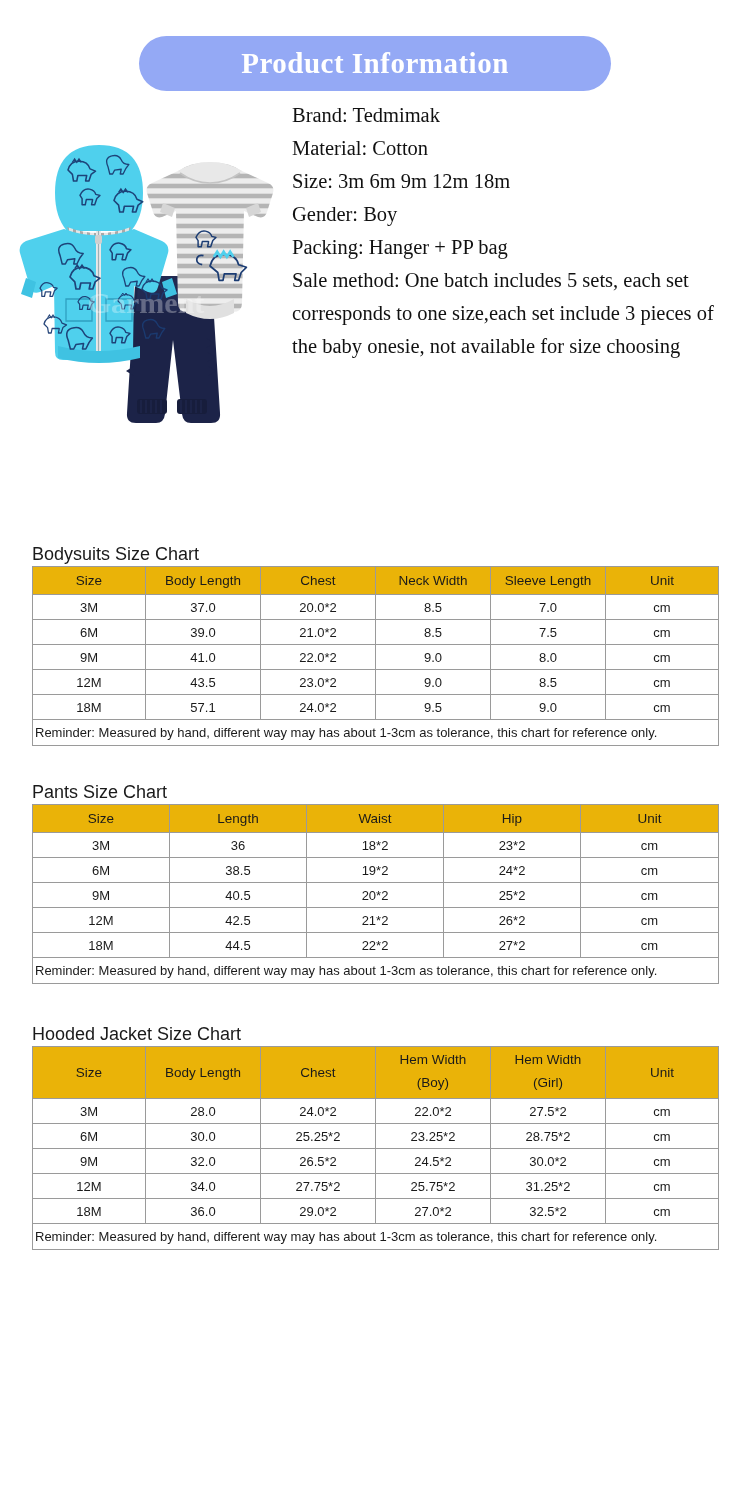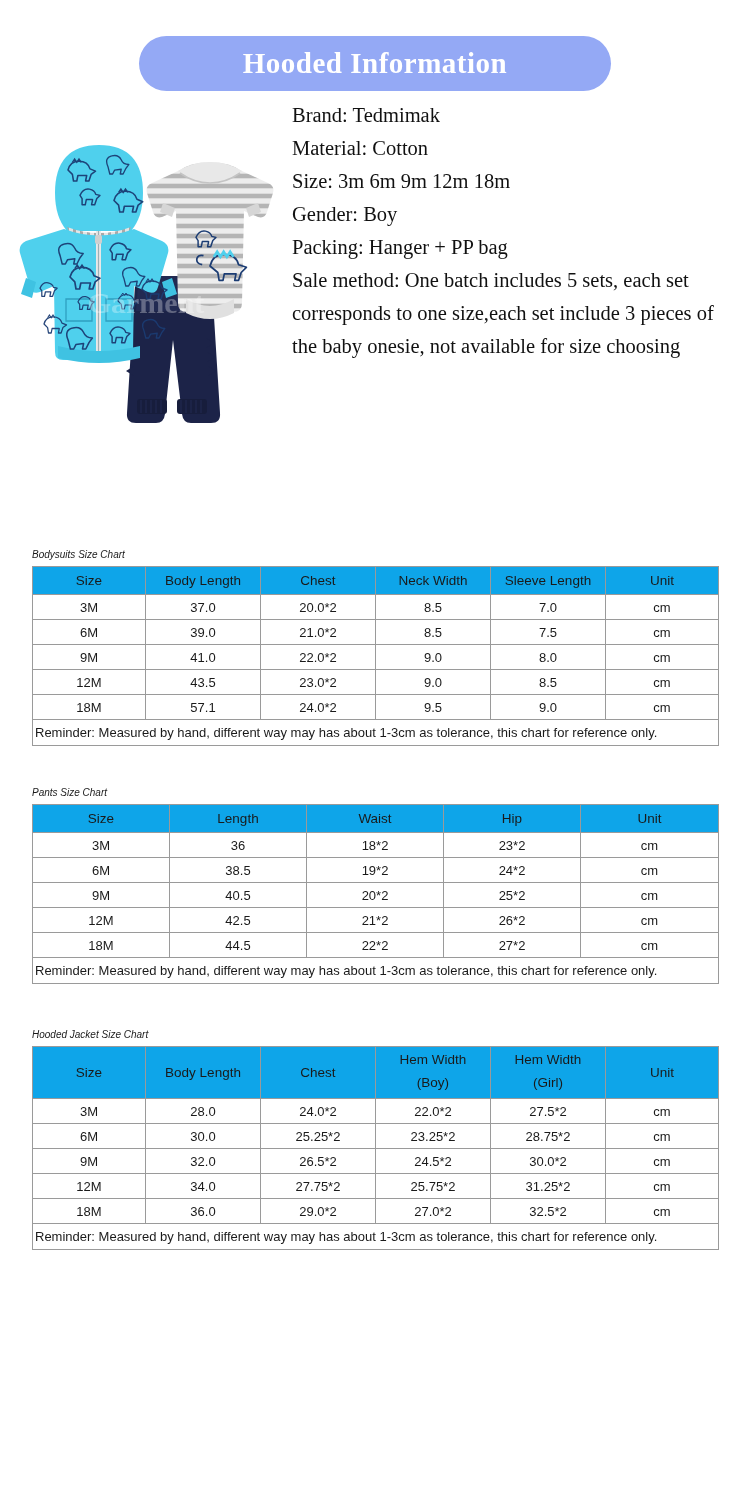--- a/index.html
+++ b/index.html
@@ -67,45 +67,44 @@
   .spec-list .para {
     white-space: normal;
   }
 
   
   .chart-block {
     margin: 0 32px;
     width: 686px;
   }
   .chart-label {
-    font-size: 10px;
+    font-size: 18px;
     color: #1a1a1a;
     padding-bottom: 3px;
     line-height: 17px;
-    font-style: italic;
   }
   table.size-table {
     border-collapse: collapse;
     width: 686px;
     table-layout: fixed;
     border: 1px solid #9a9a9a;
   }
   table.size-table td,
   table.size-table th {
     border: 1px solid #9a9a9a;
     text-align: center;
     font-size: 13px;
     font-weight: normal;
     color: #1a1a1a;
     height: 24px;
     padding: 0 2px;
     background: #ffffff;
   }
   table.size-table thead th {
-    background: #0ea5e9;
+    background: #eab308;
     height: 27px;
     font-size: 13.5px;
   }
   table.size-table thead th.two-line {
     line-height: 23px;
     padding-top: 1px;
     padding-bottom: 4px;
   }
   td.reminder {
     text-align: justify;
@@ -121,21 +120,21 @@
   .gap-xl { height: 42px; }
 
   
   .photo svg { display: block; }
 </style>
 </head>
 <body>
 
 <div class="header-wrap">
   <div class="header-pill">
-    <span class="title">Hooded Information</span>
+    <span class="title">Product Information</span>
   </div>
 </div>
 
 <div class="product-section">
 
   <div class="photo">
     <svg width="272" height="330" viewBox="0 0 272 330" xmlns="http://www.w3.org/2000/svg">
       <defs>
         <pattern id="stripes" width="10" height="10" patternUnits="userSpaceOnUse">
           <rect width="10" height="10" fill="#ededed"></rect>

